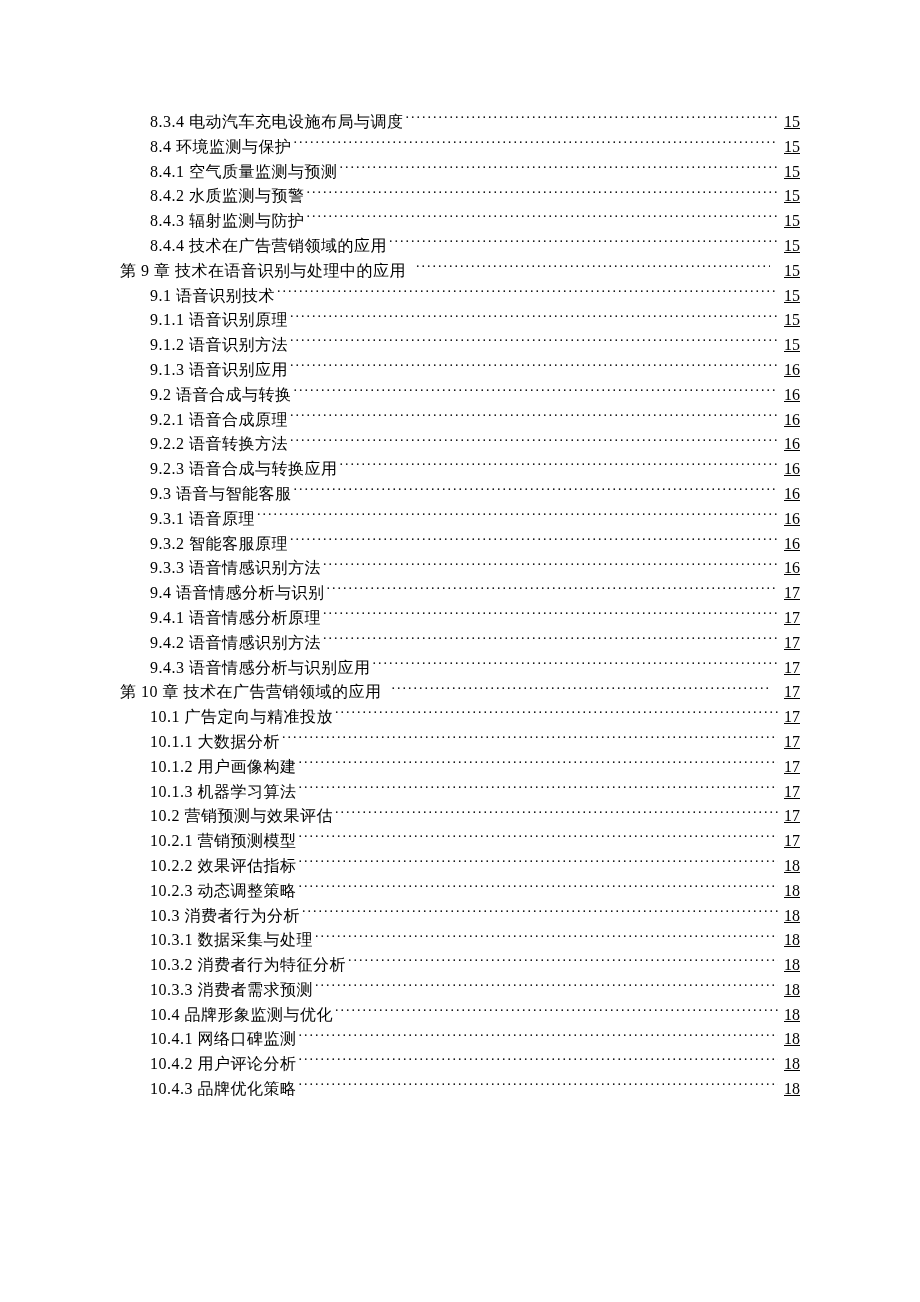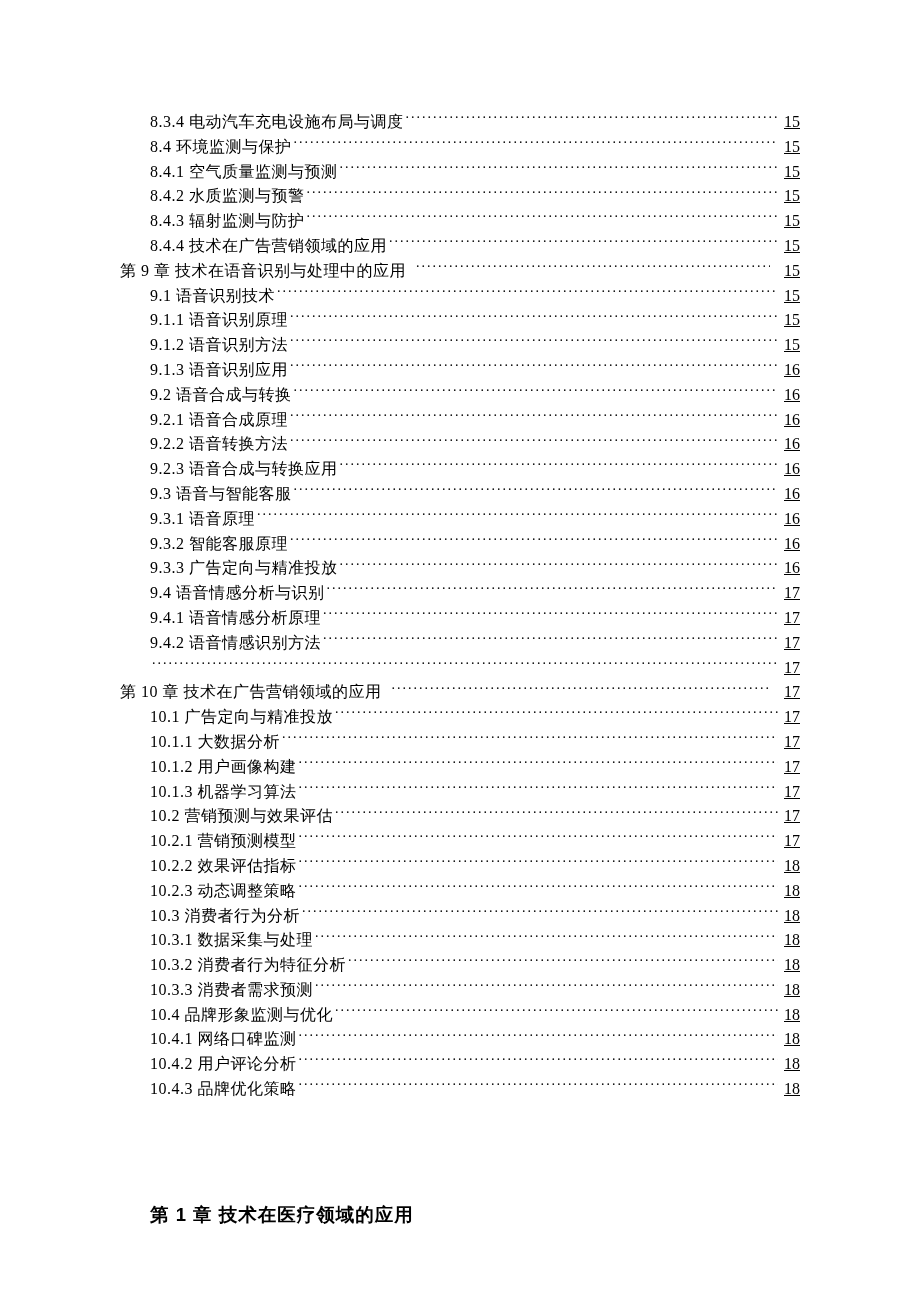--- a/index.html
+++ b/index.html
@@ -153,40 +153,41 @@
         <span class="toc-title">9.3.1 语音原理</span>
         <span class="toc-leader"></span>
         <span class="toc-page">16</span>
       </div>
       <div class="toc-line lvl-1">
         <span class="toc-title">9.3.2 智能客服原理</span>
         <span class="toc-leader"></span>
         <span class="toc-page">16</span>
       </div>
       <div class="toc-line lvl-1">
-        <span class="toc-title">9.3.3 广告定向与精准投放</span>
+        <span class="toc-title">9.3.3 语音情感识别方法</span>
         <span class="toc-leader"></span>
         <span class="toc-page">16</span>
       </div>
       <div class="toc-line lvl-1">
         <span class="toc-title">9.4 语音情感分析与识别</span>
         <span class="toc-leader"></span>
         <span class="toc-page">17</span>
       </div>
       <div class="toc-line lvl-1">
         <span class="toc-title">9.4.1 语音情感分析原理</span>
         <span class="toc-leader"></span>
         <span class="toc-page">17</span>
       </div>
       <div class="toc-line lvl-1">
         <span class="toc-title">9.4.2 语音情感识别方法</span>
         <span class="toc-leader"></span>
         <span class="toc-page">17</span>
       </div>
       <div class="toc-line lvl-1">
+        <span class="toc-title">9.4.3 语音情感分析与识别应用</span>
         <span class="toc-leader"></span>
         <span class="toc-page">17</span>
       </div>
       <div class="toc-line lvl-0">
         <span class="toc-title">第 10 章 技术在广告营销领域的应用</span>
         <span class="toc-leader"></span>
         <span class="toc-page">17</span>
       </div>
       <div class="toc-line lvl-1">
         <span class="toc-title">10.1 广告定向与精准投放</span>
@@ -263,15 +264,14 @@
         <span class="toc-leader"></span>
         <span class="toc-page">18</span>
       </div>
       <div class="toc-line lvl-1">
         <span class="toc-title">10.4.3 品牌优化策略</span>
         <span class="toc-leader"></span>
         <span class="toc-page">18</span>
       </div>
     </div>
 
-  <div class="heading">第 1 章 技术在医疗领域的应用</div>
 
 </div>
 
 </body></html>

